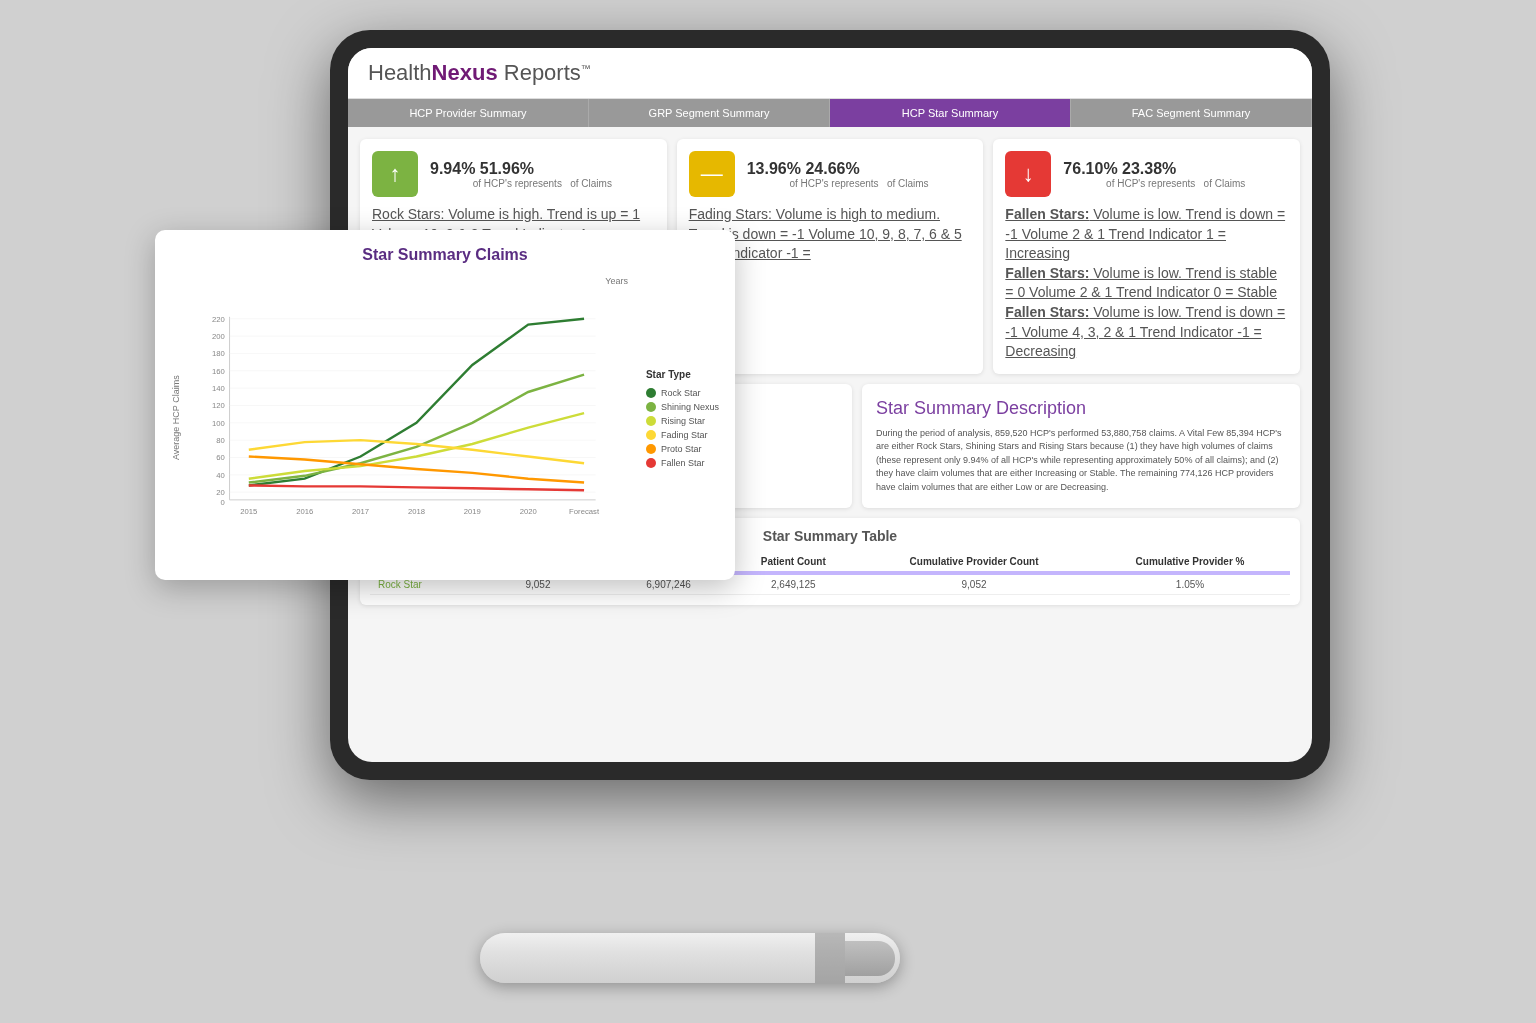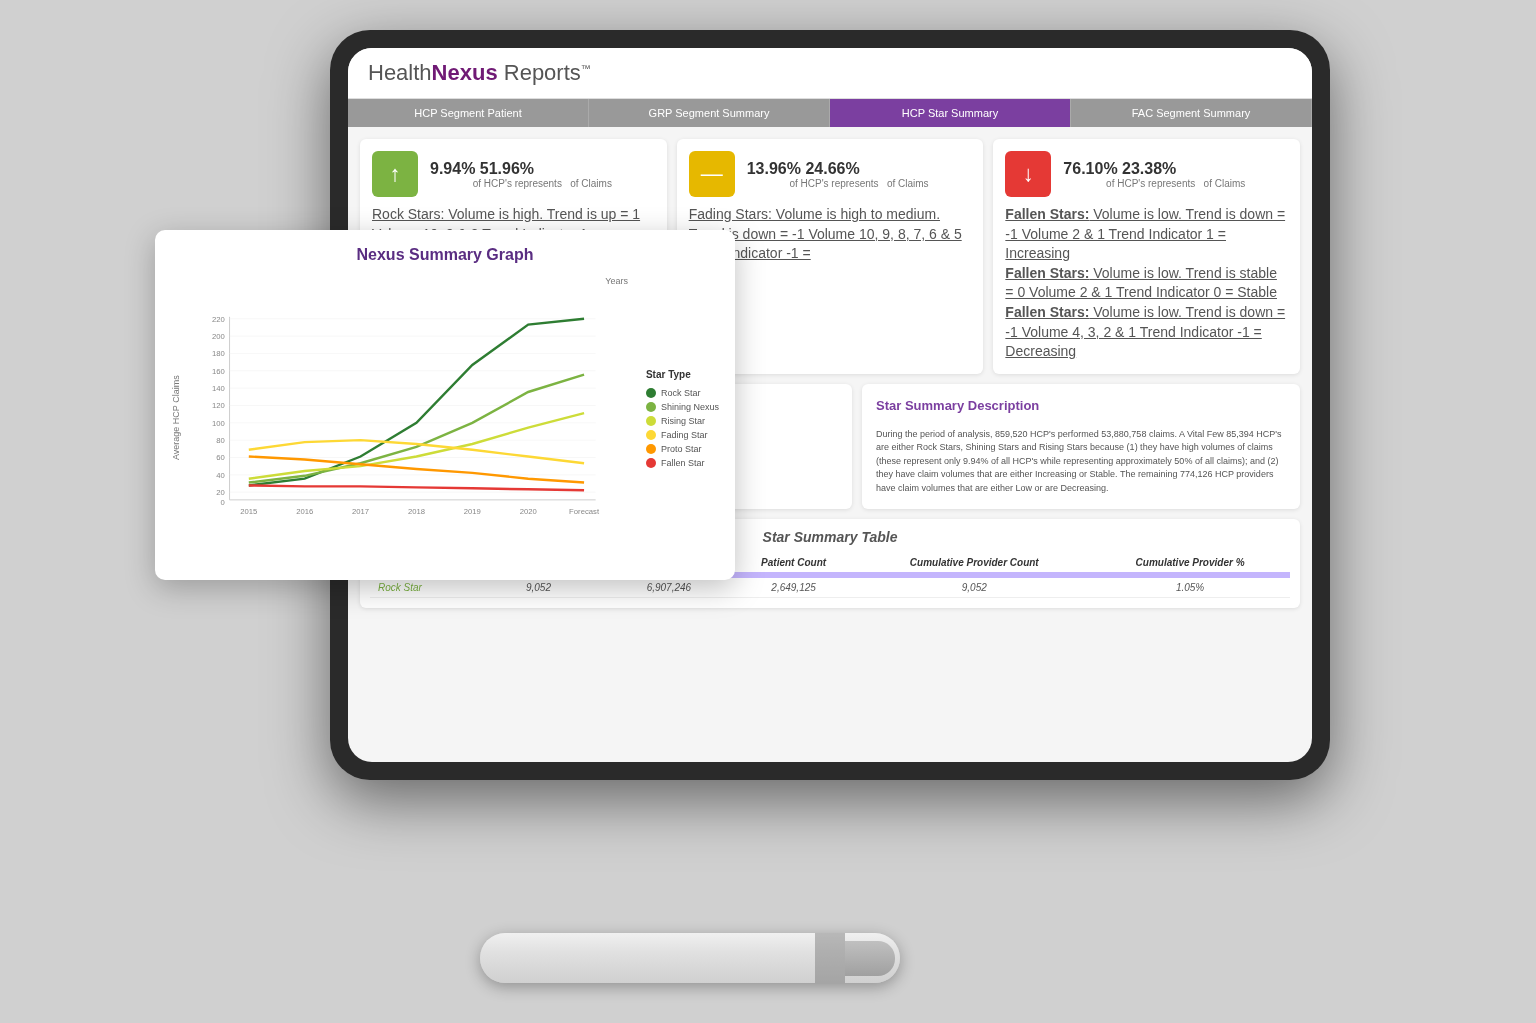--- a/index.html
+++ b/index.html
@@ -163,59 +163,58 @@
     .description-card {
       flex: 1;
       background: white;
       border-radius: 6px;
       padding: 14px;
       box-shadow: 0 1px 4px rgba(0,0,0,0.1);
     }
 
     .desc-title {
       color: #7b3fa0;
-      font-size: 13px;
-      font-weight: 700;
-      margin-bottom: 15px;
+      font-size: 18px;
+      font-weight: 400;
+      margin-bottom: 8px;
     }
 
     .desc-text {
       font-size: 9px;
       color: #555;
       line-height: 1.5;
     }
 
     
     .table-section {
       background: white;
       border-radius: 6px;
       padding: 10px;
       box-shadow: 0 1px 4px rgba(0,0,0,0.1);
-      font-style: italic;
     }
 
     .table-title {
       text-align: center;
       font-size: 14px;
       font-weight: 600;
       color: #555;
       margin-bottom: 8px;
     }
 
     .summary-table {
       width: 100%;
       border-collapse: collapse;
       font-size: 10px;
     }
 
     .summary-table th {
       font-weight: 600;
       color: #333;
       padding: 4px 8px;
-      border-bottom: 6px solid #c4b5fd;
+      border-bottom: 4px solid #c4b5fd;
       text-align: center;
     }
 
     .summary-table td {
       padding: 4px 8px;
       text-align: center;
       color: #555;
       border-bottom: 1px solid #eee;
     }
 
@@ -344,21 +343,21 @@
   <div class="tablet">
     <div class="tablet-screen">
 
       <div class="app-header">
         <span class="brand-title">
           <span class="brand-health">Health</span><span class="brand-nexus">Nexus</span><span class="brand-reports"> Reports</span><span class="brand-tm">™</span>
         </span>
       </div>
 
       <div class="nav-tabs">
-        <div class="nav-tab">HCP Segment Patient</div>
+        <div class="nav-tab">HCP Provider Summary</div>
         <div class="nav-tab">GRP Segment Summary</div>
         <div class="nav-tab active">HCP Star Summary</div>
         <div class="nav-tab">FAC Segment Summary</div>
       </div>
 
       <div class="main-content">
 
         <div class="stat-cards">
 
           <div class="stat-card">
@@ -434,21 +433,21 @@
               </tr>
             </tbody>
           </table>
         </div>
 
       </div>
     </div>
   </div>
 
   <div class="graph-card">
-    <div class="graph-title">Nexus Summary Graph</div>
+    <div class="graph-title">Star Summary Claims</div>
     <div class="graph-area">
       <div class="graph-y-label">Average HCP Claims</div>
       <div class="graph-content">
         <div class="graph-svg-container">
           <svg width="100%" height="100%" viewBox="0 0 430 230">
 
             <line x1="40" y1="10" x2="40" y2="200" stroke="#ccc" stroke-width="1"></line>
 
             <line x1="40" y1="200" x2="420" y2="200" stroke="#ccc" stroke-width="1"></line>
 

